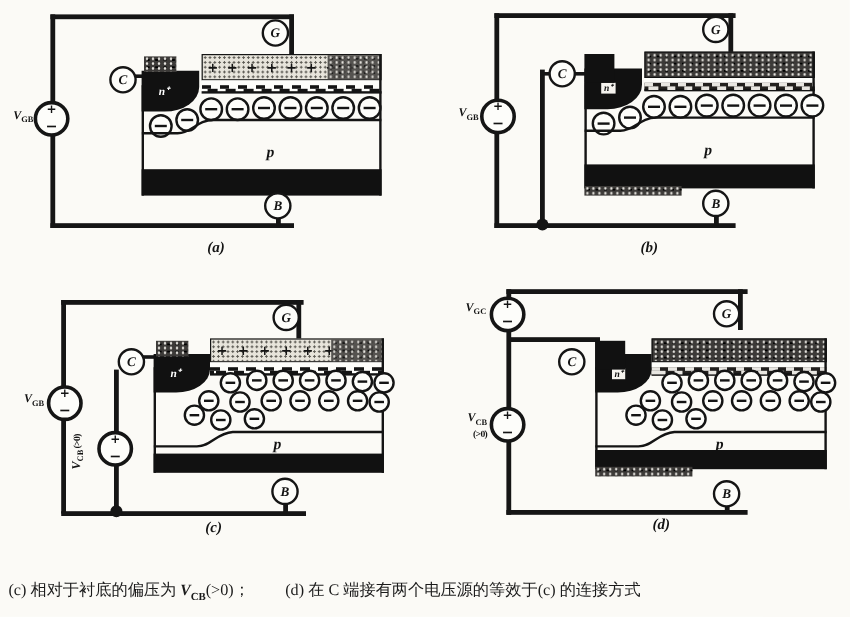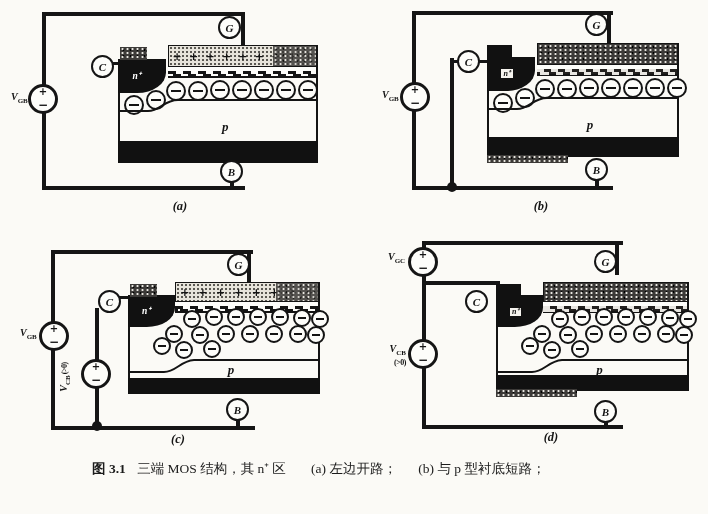--- a/index.html
+++ b/index.html
@@ -425,20 +425,18 @@
         <div class="lyr" style="left: 0px; top: 93px; width: 193px; height: 16px; background: rgb(17, 17, 17);"></div>
         <div class="lyr stipdark" style="left: 0px; top: 107px; width: 81.06px; height: 8px;"></div>
         <div class="npl" style="left: 0px; top: 13px; width: 47px; height: 32px; border-radius: 0px 0px 60%;">
           <span class="nl boxed" style="left: 30%; top: 36%;">n⁺</span>
         </div>
         <div class="lyr" style="left: 0px; top: 2px; width: 25px; height: 24px; background: rgb(17, 17, 17);"></div>
       </div>
     <div class="plabel" style="left:539px;top:430px">(d)</div>
   </div>
 
-  <div class="cap" style="left:92px;top:459px">
-    <b>图 3.1</b>
-    <span style="margin-left:8px">三端 MOS 结构，其 n⁺ 区</span>
-    <span class="gap1">(a) 左边开路；</span>
-    <span class="gap2">(b) 与 p 型衬底短路；</span>
+  <div class="cap" style="left:7px;top:483px">
+    <span>(c) 相对于衬底的偏压为 </span><span class="vcb">V</span><sub>CB</sub><span>(&gt;0)；</span>
+    <span class="gap3">(d) 在 C 端接有两个电压源的等效于(c) 的连接方式</span>
   </div>
 
 </div>
 
 </body></html>

